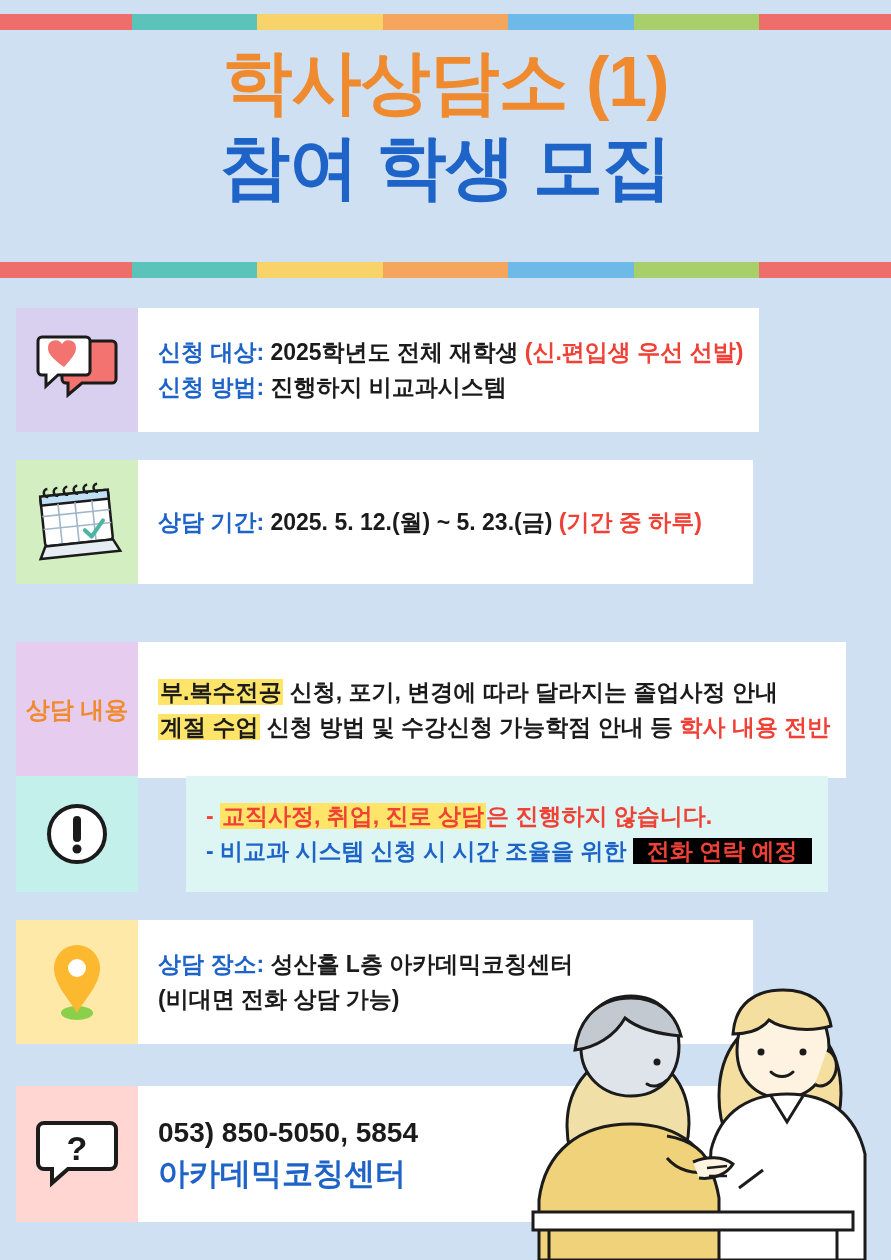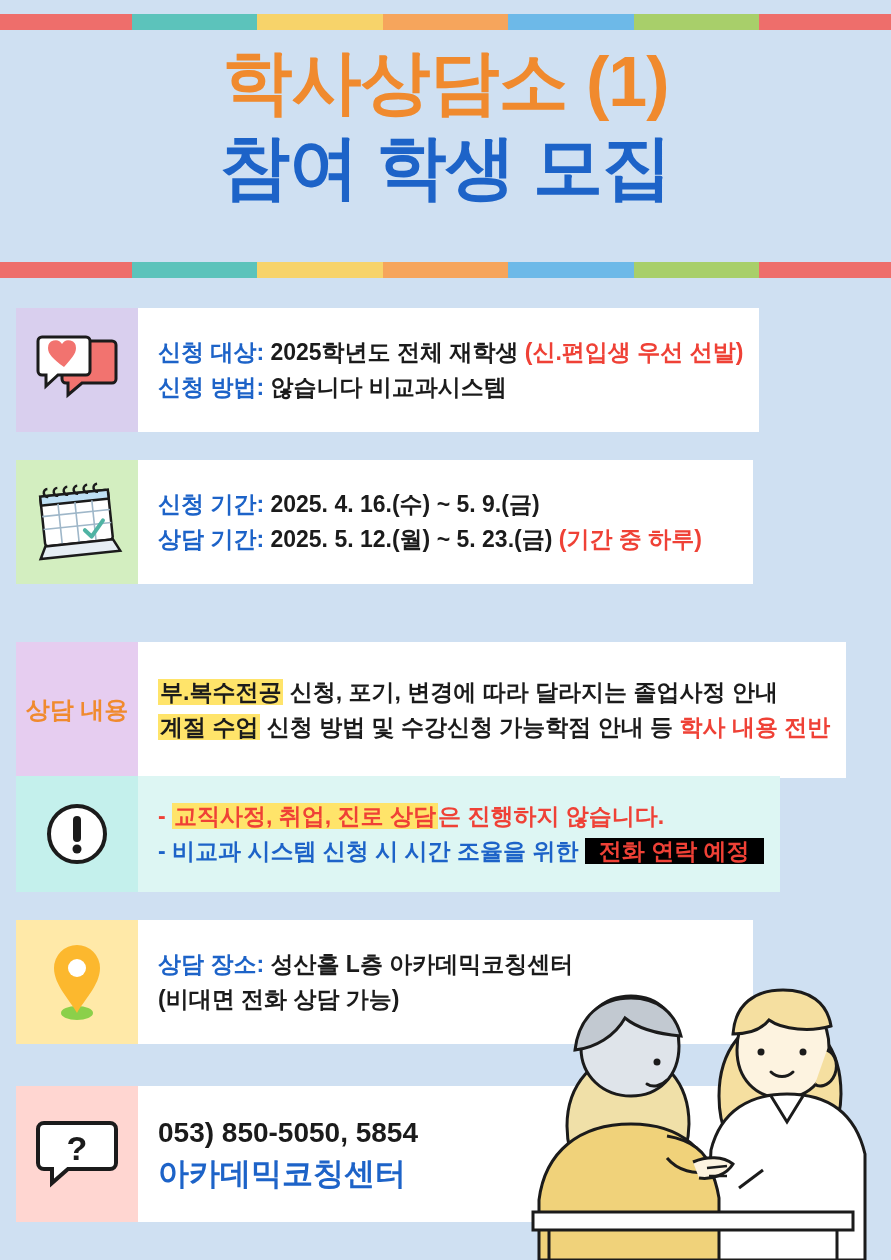--- a/index.html
+++ b/index.html
@@ -103,21 +103,21 @@
   #row-period .icon-cell { background: #d3eec0; }
 
   #row-content { top: 642px; height: 136px; }
   #row-content .icon-cell {
     background: #e6cdf0;
     font-size: 24px;
     font-weight: bold;
     color: #f08a2e;
   }
 
-  #row-notice { top: 776px; height: 116px; }
+  #row-notice { top: 776px; height: 116px; gap: 48px; }
   #row-notice .icon-cell { background: #c4f0ec; }
   #row-notice .text-cell { background: #ddf6f3; }
 
   #row-place { top: 920px; height: 124px; }
   #row-place .icon-cell { background: #ffe9a8; }
 
   #row-phone { top: 1086px; height: 136px; }
   #row-phone .icon-cell { background: #ffd6d1; }
   #row-phone .line.big {
     font-size: 28px;
@@ -179,21 +179,21 @@
       </svg>
     </div>
     <div class="text-cell">
       <div class="line">
         <span class="lab-blue">신청 대상:</span>
         <span>2025학년도 전체 재학생</span>
         <span class="red">(신.편입생 우선 선발)</span>
       </div>
       <div class="line">
         <span class="lab-blue">신청 방법:</span>
-        <span>않습니다 비교과시스템</span>
+        <span>진행하지 비교과시스템</span>
       </div>
     </div>
   </div>
 
   <div class="row" id="row-period">
     <div class="icon-cell">
       <svg width="96" height="86" viewBox="0 0 96 86">
         <g transform="rotate(-6 48 43)">
           <rect x="14" y="14" width="68" height="50" rx="3" fill="#ffffff" stroke="#1b1b1b" stroke-width="2.5"></rect>
           <rect x="14" y="14" width="68" height="9" fill="#bfe0f5" stroke="#1b1b1b" stroke-width="2.5"></rect>
@@ -212,24 +212,20 @@
             <line x1="48" y1="23" x2="48" y2="64"></line>
             <line x1="65" y1="23" x2="65" y2="64"></line>
           </g>
           <path d="M55 52 l6 7 l13 -15" stroke="#4fb3a3" stroke-width="4" fill="none" stroke-linecap="round" stroke-linejoin="round"></path>
           <path d="M14 64 l-6 12 h80 l-6 -12 z" fill="#e6eef4" stroke="#1b1b1b" stroke-width="2.5"></path>
         </g>
       </svg>
     </div>
     <div class="text-cell">
       <div class="line">
-        <span class="lab-blue">신청 기간:</span>
-        <span>2025. 4. 16.(수) ~ 5. 9.(금)</span>
-      </div>
-      <div class="line">
         <span class="lab-blue">상담 기간:</span>
         <span>2025. 5. 12.(월) ~ 5. 23.(금)</span>
         <span class="red">(기간 중 하루)</span>
       </div>
     </div>
   </div>
 
   <div class="row" id="row-content">
     <div class="icon-cell">상담 내용</div>
     <div class="text-cell">

